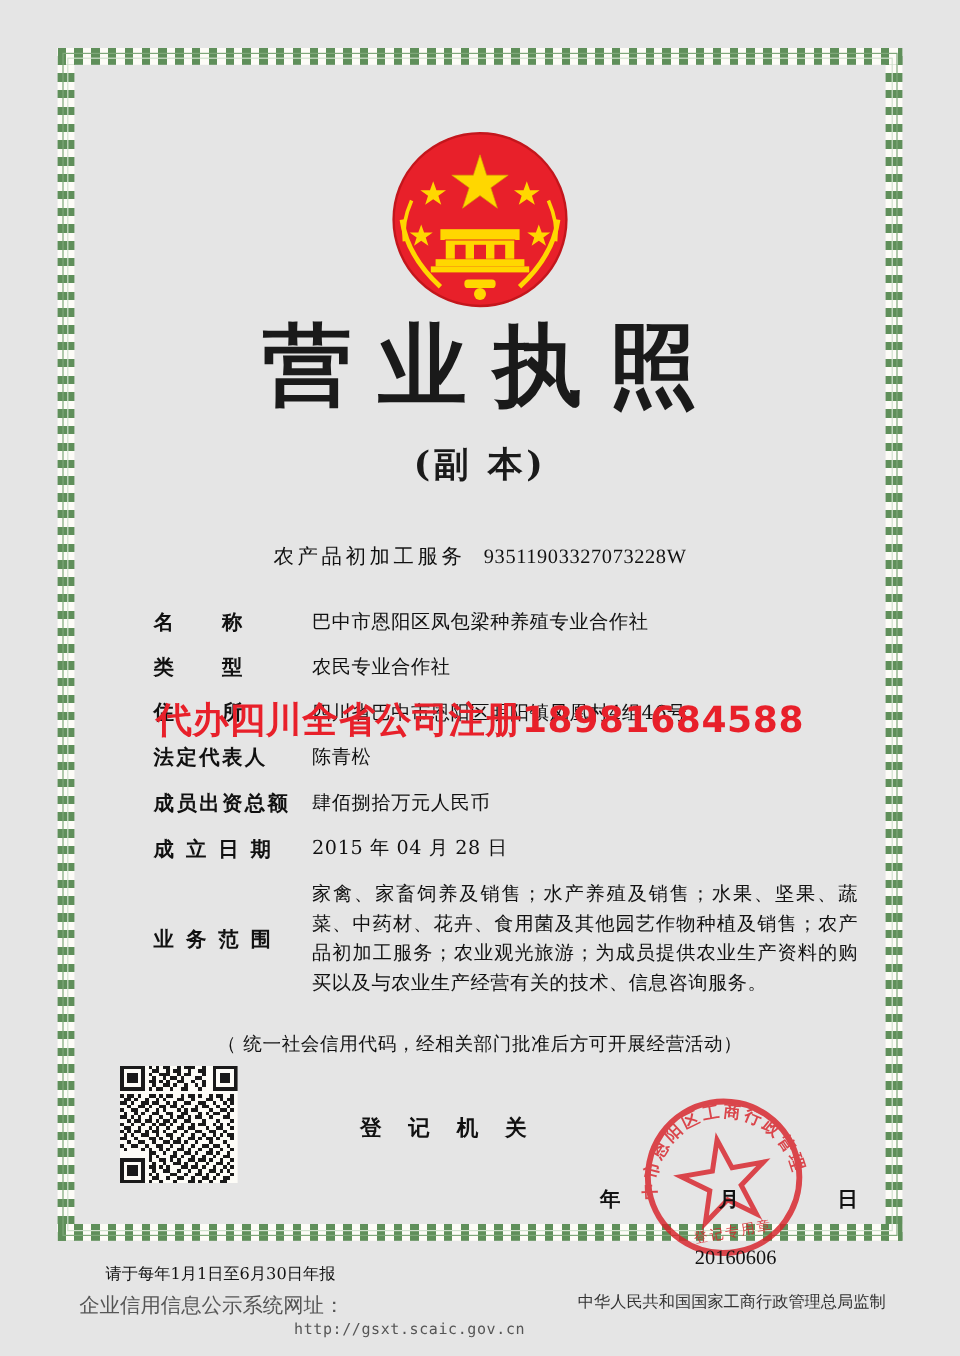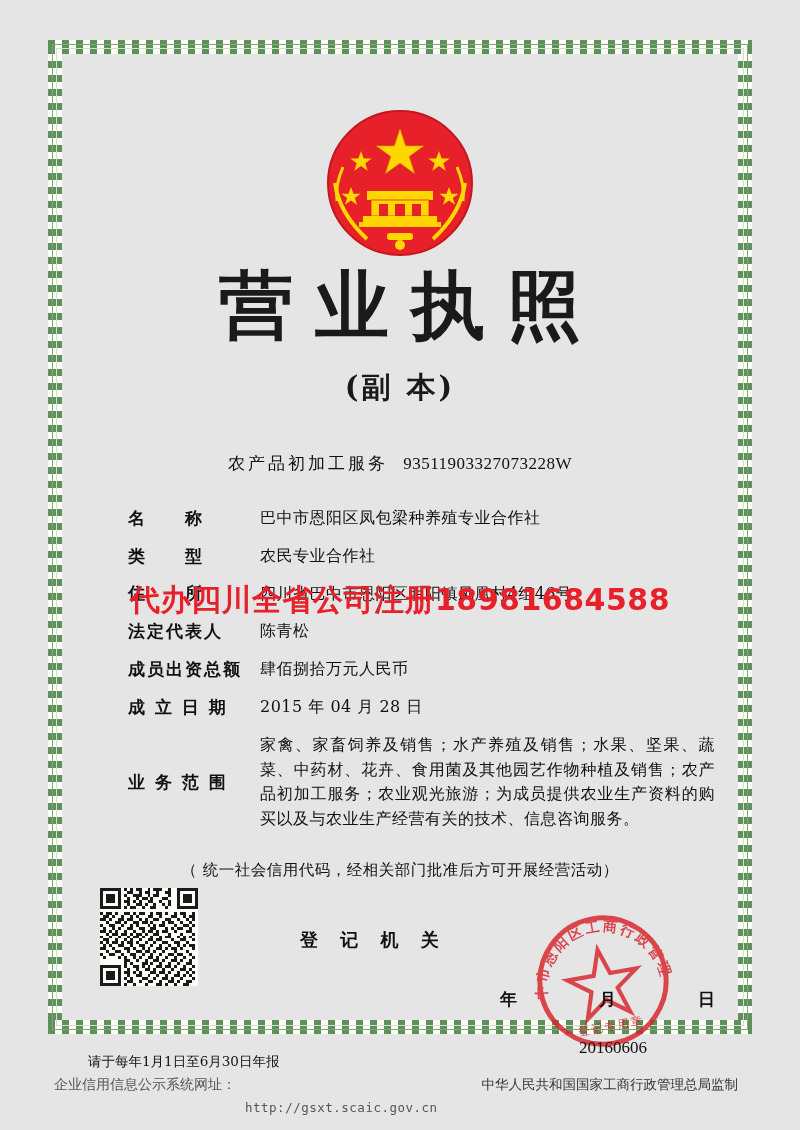--- a/index.html
+++ b/index.html
@@ -220,24 +220,24 @@
     color: #111;
   }
   .footer {
     position: absolute;
     left: 0; right: 0;
     top: 1072px;
     height: 58px;
   }
   .footer-left {
     position: absolute;
-    left: 54px;
+    left: 66px;
     top: 4px;
     font-family: "DejaVu Sans", sans-serif;
-    font-size: 14px;
+    font-size: 17px;
     color: #555;
   }
   .footer-url {
     position: absolute;
     left: 245px;
     top: 28px;
     font-family: "DejaVu Sans Mono", monospace;
     font-size: 12.5px;
     color: #555;
     letter-spacing: 0.5px;

